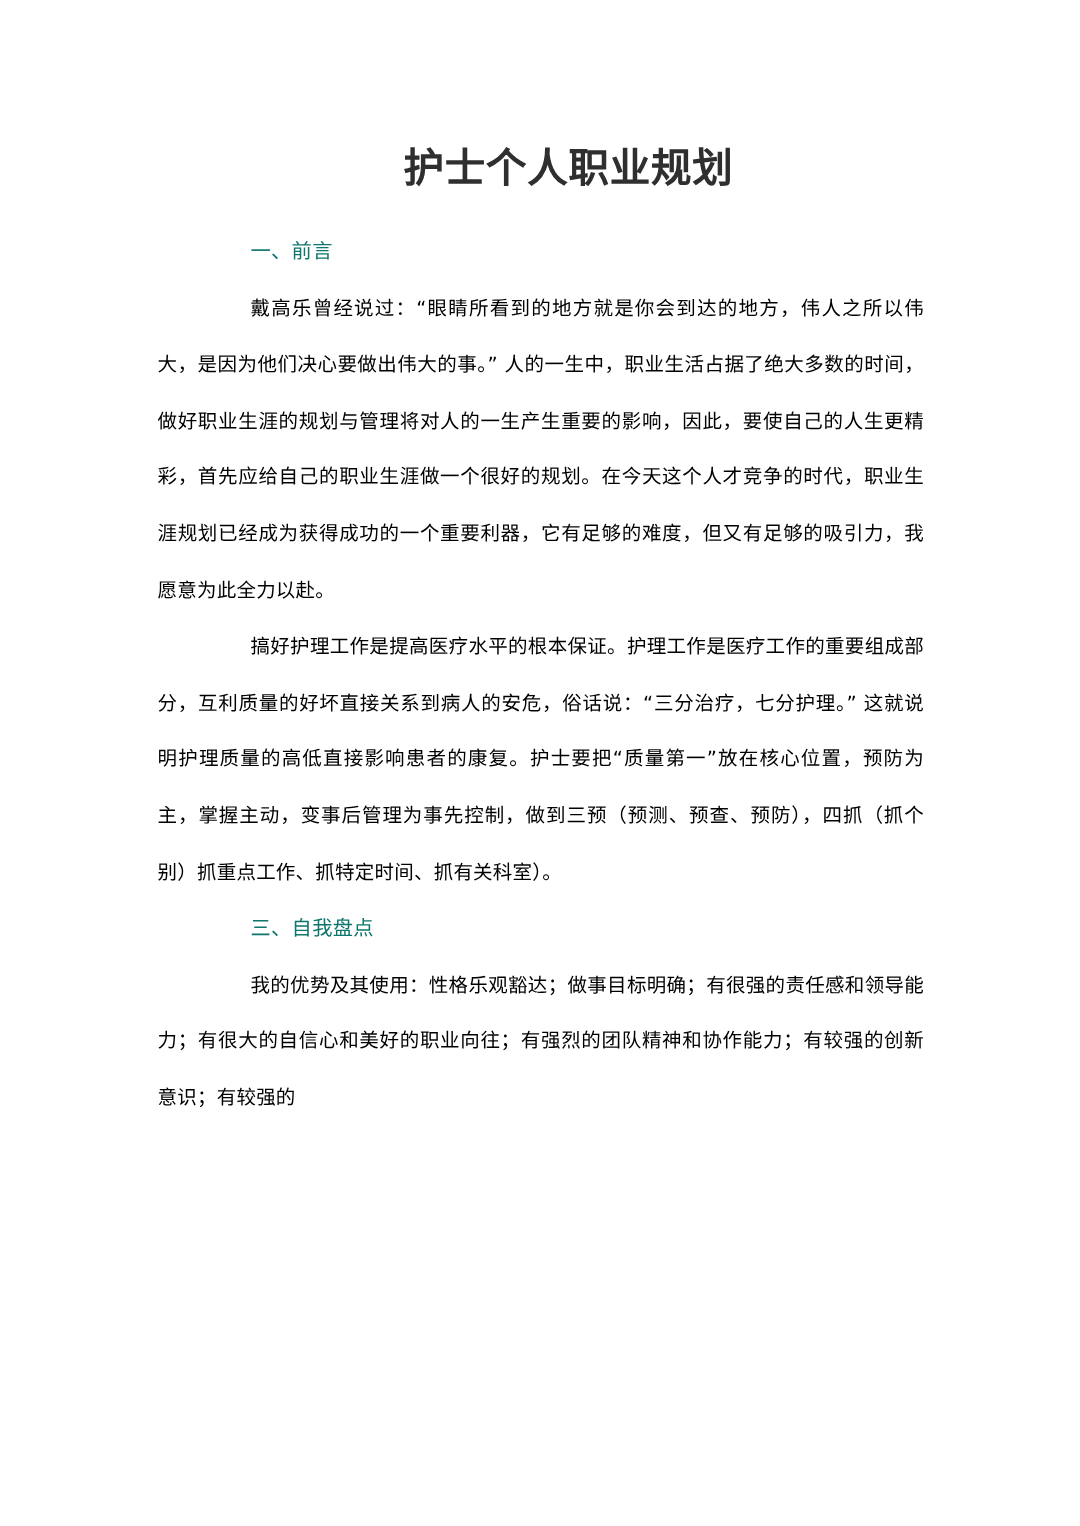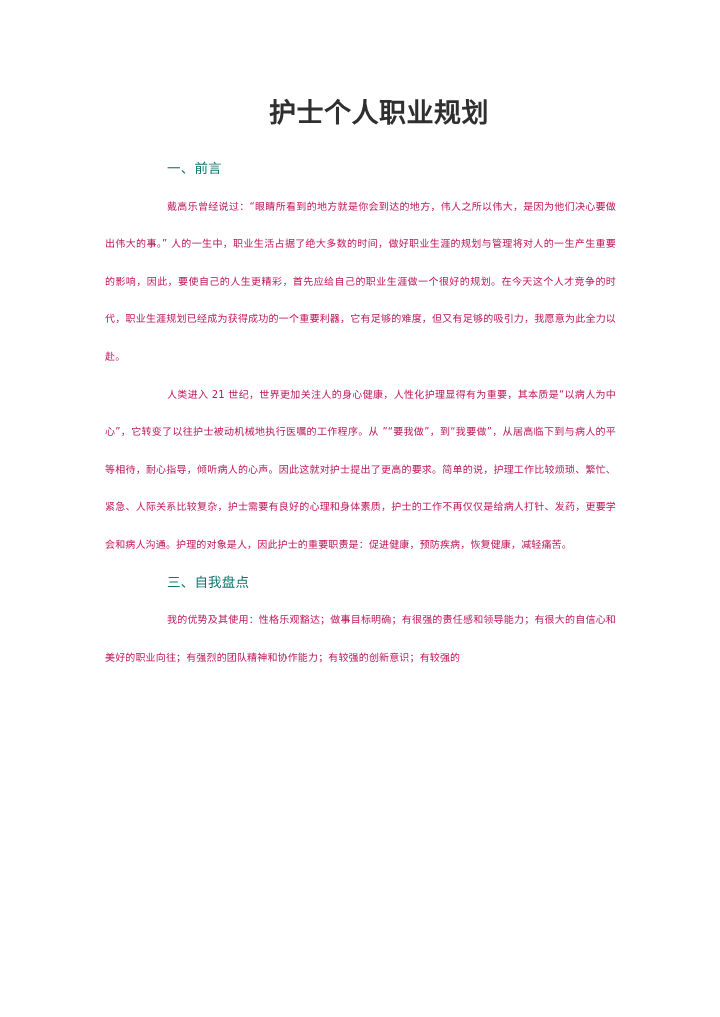--- a/index.html
+++ b/index.html
@@ -41,22 +41,22 @@
   .section-heading {
     font-size: 13.5px;
     color: #0f766e;
     line-height: 37.6px;
     text-indent: 62px;
     margin: 0;
     letter-spacing: 0.2px;
     white-space: nowrap;
   }
   .para {
-    font-size: 10px;
-    color: #be185d;
+    font-size: 13px;
+    color: #000000;
     line-height: 37.6px;
     text-indent: 62px;
     margin: 0;
     text-align: justify;
     text-justify: inter-ideograph;
     letter-spacing: 0.15px;
   }
   .para.last-open {
     text-align: justify;
   }
@@ -66,20 +66,20 @@
 
 <div class="page">
 
   <div class="doc-title">护士个人职业规划</div>
 
   <div class="body-col">
 
     <p class="section-heading">一、前言</p>
     <p class="para">戴高乐曾经说过：“眼睛所看到的地方就是你会到达的地方，伟人之所以伟大，是因为他们决心要做出伟大的事。” 人的一生中，职业生活占据了绝大多数的时间，做好职业生涯的规划与管理将对人的一生产生重要的影响，因此，要使自己的人生更精彩，首先应给自己的职业生涯做一个很好的规划。在今天这个人才竞争的时代，职业生涯规划已经成为获得成功的一个重要利器，它有足够的难度，但又有足够的吸引力，我愿意为此全力以赴。</p>
 
-    <p class="para">人类进入 21 世纪，世界更加关注人的身心健康，人性化护理显得有为重要，其本质是“以病人为中心”，它转变了以往护士被动机械地执行医嘱的工作程序。从 ”“要我做”，到“我要做”，从居高临下到与病人的平等相待，耐心指导，倾听病人的心声。因此这就对护士提出了更高的要求。简单的说，护理工作比较烦琐、繁忙、紧急、人际关系比较复杂，护士需要有良好的心理和身体素质，护士的工作不再仅仅是给病人打针、发药，更要学会和病人沟通。护理的对象是人，因此护士的重要职责是：促进健康，预防疾病，恢复健康，减轻痛苦。</p>
+    <p class="para">搞好护理工作是提高医疗水平的根本保证。护理工作是医疗工作的重要组成部分，互利质量的好坏直接关系到病人的安危，俗话说：“三分治疗，七分护理。” 这就说明护理质量的高低直接影响患者的康复。护士要把“质量第一”放在核心位置，预防为主，掌握主动，变事后管理为事先控制，做到三预（预测、预查、预防），四抓（抓个别）抓重点工作、抓特定时间、抓有关科室）。</p>
 
     <p class="section-heading">三、自我盘点</p>
     <p class="para last-open">我的优势及其使用：性格乐观豁达；做事目标明确；有很强的责任感和领导能力；有很大的自信心和美好的职业向往；有强烈的团队精神和协作能力；有较强的创新意识；有较强的</p>
 
   </div>
 
 </div>
 
 </body></html>

